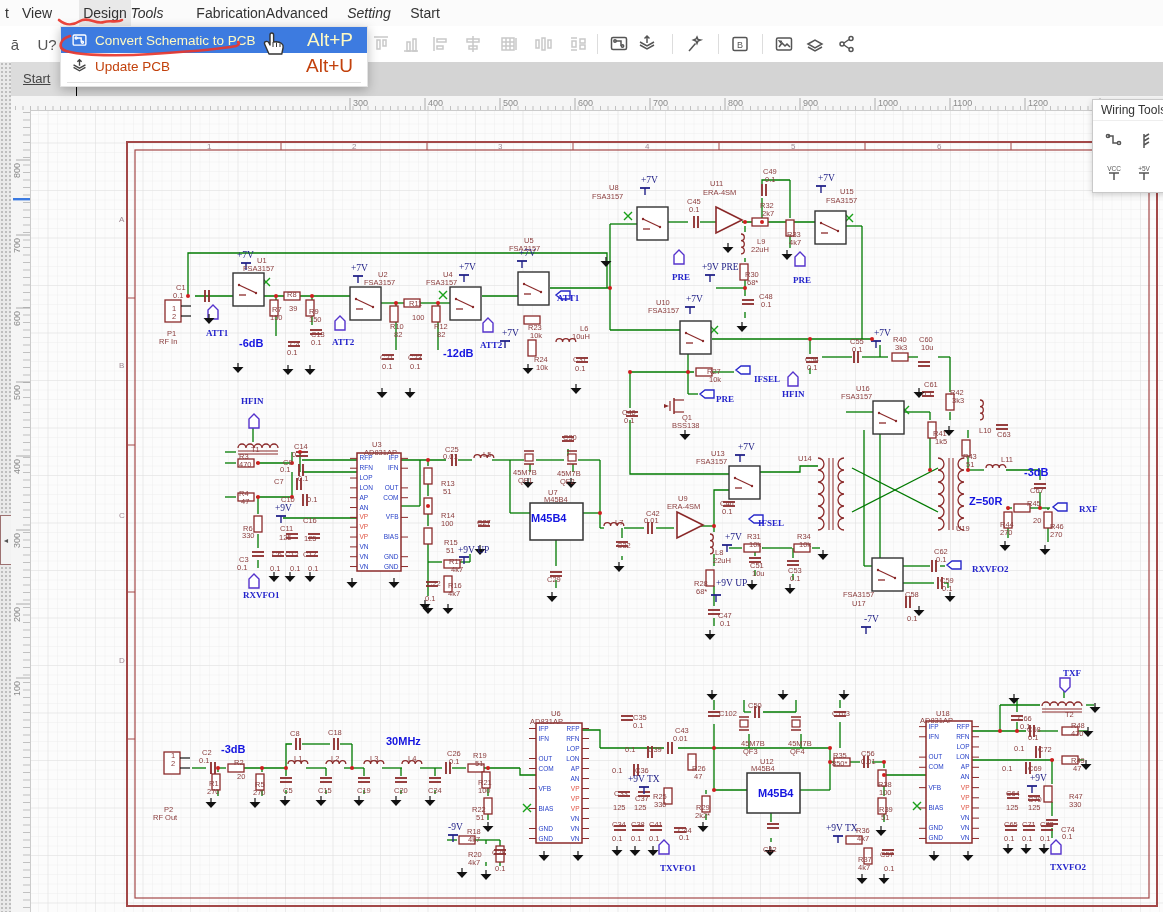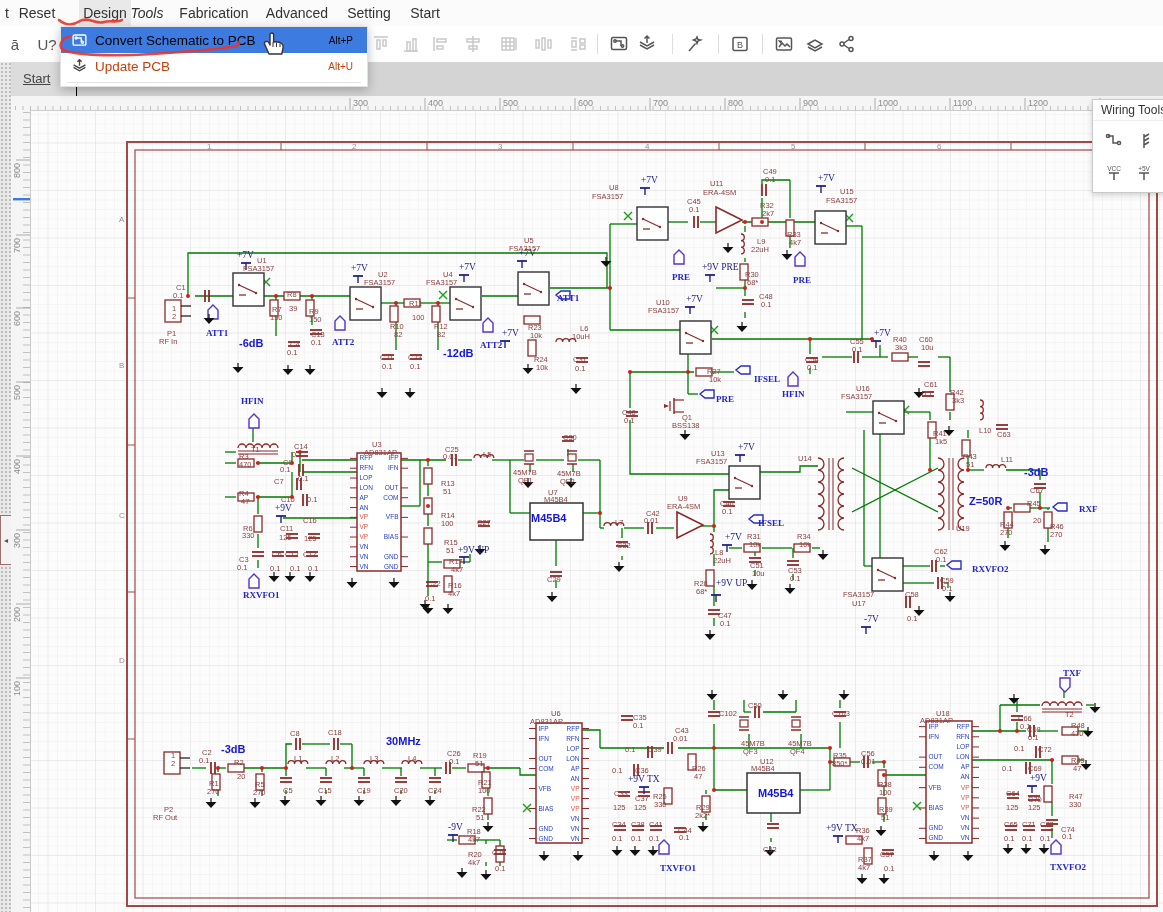--- a/index.html
+++ b/index.html
@@ -29,38 +29,38 @@
   #scene{display:block;}
   #wiring-tools{position:absolute;left:1092px;top:99px;width:96px;height:92px;background:#fff;
      border:1px solid #c9c9c9;box-shadow:0 2px 6px rgba(0,0,0,.18);z-index:7;}
   #wt-title{height:20px;line-height:20px;padding-left:8px;font-size:12px;color:#333;
      border-bottom:1px solid #eee;}
   #wt-grid{display:grid;grid-template-columns:30px 30px 30px;grid-auto-rows:32px;padding:4px 0 0 6px;}
   .wt-cell{display:flex;align-items:center;justify-content:center;}
   #design-menu{position:absolute;left:60px;top:26px;width:306px;background:#fff;z-index:10;
      box-shadow:0 3px 10px rgba(0,0,0,.25);border:1px solid #e3e3e3;font-size:13.5px;}
   .dm-item{height:26px;display:flex;align-items:center;color:#c2410c;}
-  .dm-item.hl{background:#3d7be0;color:#000000;}
+  .dm-item.hl{background:#3d7be0;color:#fef9c3;}
   .dm-ic{width:20px;margin-left:8px;display:flex;align-items:center;justify-content:center;}
   .dm-label{margin-left:6px;flex:1;}
-  .dm-sc{margin-right:14px;font-size:10px;}
+  .dm-sc{margin-right:14px;font-size:19px;}
   .dm-sep{height:1px;background:#e2e2e2;margin:3px 6px;}
   #annotation{position:absolute;left:0;top:0;z-index:12;pointer-events:none;}
 </style>
 </head>
 <body>
 
 <div id="menubar">
     <div class="menu-item" style="left: 0px; width: 14px;">t</div>
-    <div class="menu-item" style="left: 18px; width: 38px;">Reset</div>
+    <div class="menu-item" style="left: 18px; width: 38px;">View</div>
     <div class="menu-item active" style="left: 62px; width: 52px; margin-left: 17px;">Design</div>
     <div class="menu-item" style="left: 126px; width: 42px; font-style: italic;">Tools</div>
-    <div class="menu-item" style="left: 176px; width: 76px;">Fabrication</div>
+    <div class="menu-item" style="left: 193px; width: 76px;">Fabrication</div>
     <div class="menu-item" style="left: 262px; width: 70px;">Advanced</div>
-    <div class="menu-item" style="left: 342px; width: 54px;">Setting</div>
+    <div class="menu-item" style="left: 342px; width: 54px; font-style: italic;">Setting</div>
     <div class="menu-item" style="left: 406px; width: 38px;">Start</div>
   </div>
 
 <div id="toolbar">
     <div class="tb-icon" style="left: 2px;">
       <span class="tb-glyph">ā</span>
     </div>
     <div class="tb-icon" style="left: 34px;">
       <span class="tb-glyph">U?</span>
     </div>

